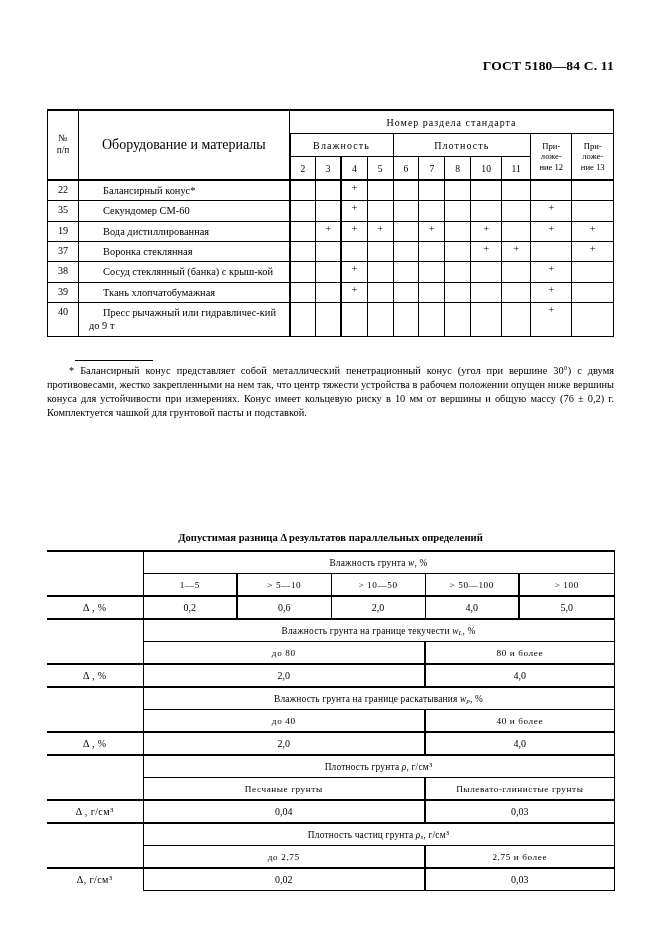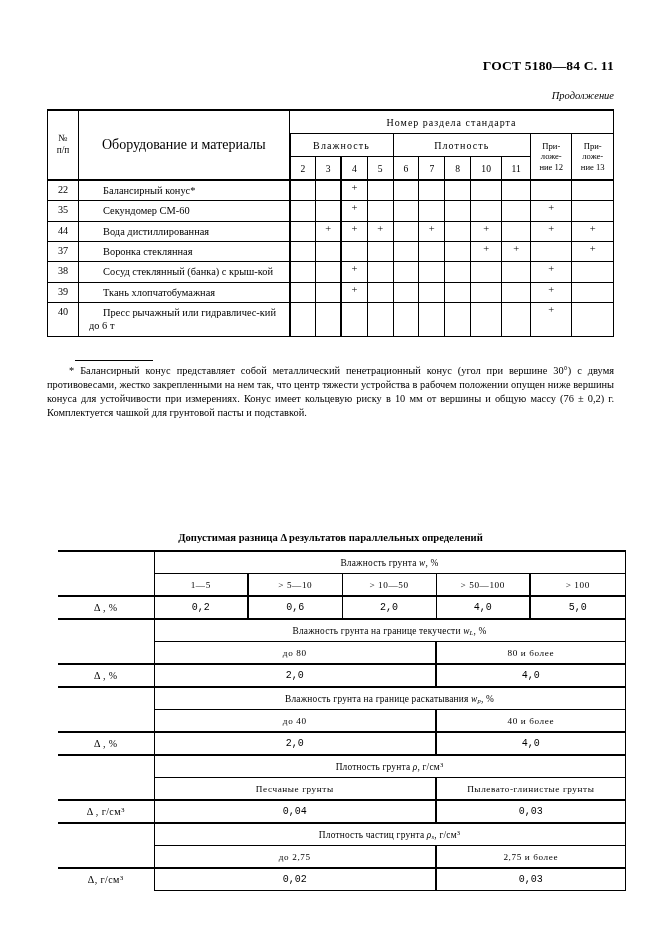--- a/index.html
+++ b/index.html
@@ -126,21 +126,21 @@
     position: absolute;
     left: 47px;
     top: 532px;
     width: 567px;
     text-align: center;
     font-weight: bold;
     font-size: 10.6px;
   }
   .tbl2-wrap {
     position: absolute;
-    left: 58px;
+    left: 47px;
     top: 550px;
     width: 567px;
   }
   table.t2 {
     border-collapse: collapse;
     width: 567px;
     table-layout: fixed;
     font-size: 9.6px;
   }
   table.t2 td {
@@ -149,32 +149,31 @@
     vertical-align: middle;
     padding: 0;
     height: 21px;
     font-weight: normal;
   }
   table.t2 .thick-t { border-top: 2.2px solid #000; }
   table.t2 .vthick { border-left: 2.2px solid #000; }
   table.t2 .span-hdr { font-size: 9.4px; letter-spacing: 0.2px; }
   table.t2 .rangecell { font-size: 9.2px; letter-spacing: 0.6px; }
   table.t2 .delta { font-size: 10px; letter-spacing: 0.4px; }
-  table.t2 .val { font-size: 10px; font-family: Liberation Mono, monospace; }
+  table.t2 .val { font-size: 10px; }
   sub { font-size: 70%; vertical-align: baseline; position: relative; top: 0.25em; }
   sup { font-size: 70%; vertical-align: baseline; position: relative; top: -0.45em; }
   .ital { font-style: italic; }
 </style>
 </head>
 <body>
 
 <div class="page">
 
   <div class="doc-header">ГОСТ 5180—84 С. 11</div>
-  <div class="continuation">Продолжение</div>
 
   <div class="tbl1-wrap">
     <table class="t1">
       <colgroup>
         <col style="width:30px">
         <col style="width:204px">
         <col style="width:25px">
           <col style="width:25px">
           <col style="width:25px">
           <col style="width:25px">
@@ -247,21 +246,21 @@
           <td class="mark"></td>
           <td class="mark"></td>
           <td class="mark"></td>
           <td class="mark"></td>
           <td class="mark"></td>
           <td class="mark">+</td>
           <td class="mark"></td>
         </tr>
 
         <tr>
-          <td class="rownum">44</td>
+          <td class="rownum">19</td>
           <td class="name">Вода дистиллированная</td>
           <td class="mark vthick"></td>
           <td class="mark">+</td>
           <td class="mark vthick">+</td>
           <td class="mark">+</td>
           <td class="mark"></td>
           <td class="mark">+</td>
           <td class="mark"></td>
           <td class="mark">+</td>
           <td class="mark"></td>
@@ -312,21 +311,21 @@
           <td class="mark"></td>
           <td class="mark"></td>
           <td class="mark"></td>
           <td class="mark"></td>
           <td class="mark">+</td>
           <td class="mark"></td>
         </tr>
 
         <tr>
           <td class="rownum">40</td>
-          <td class="name">Пресс рычажный или гидравличес-кий до 6 т</td>
+          <td class="name">Пресс рычажный или гидравличес-кий до 9 т</td>
           <td class="mark vthick"></td>
           <td class="mark"></td>
           <td class="mark vthick"></td>
           <td class="mark"></td>
           <td class="mark"></td>
           <td class="mark"></td>
           <td class="mark"></td>
           <td class="mark"></td>
           <td class="mark"></td>
           <td class="mark">+</td>

